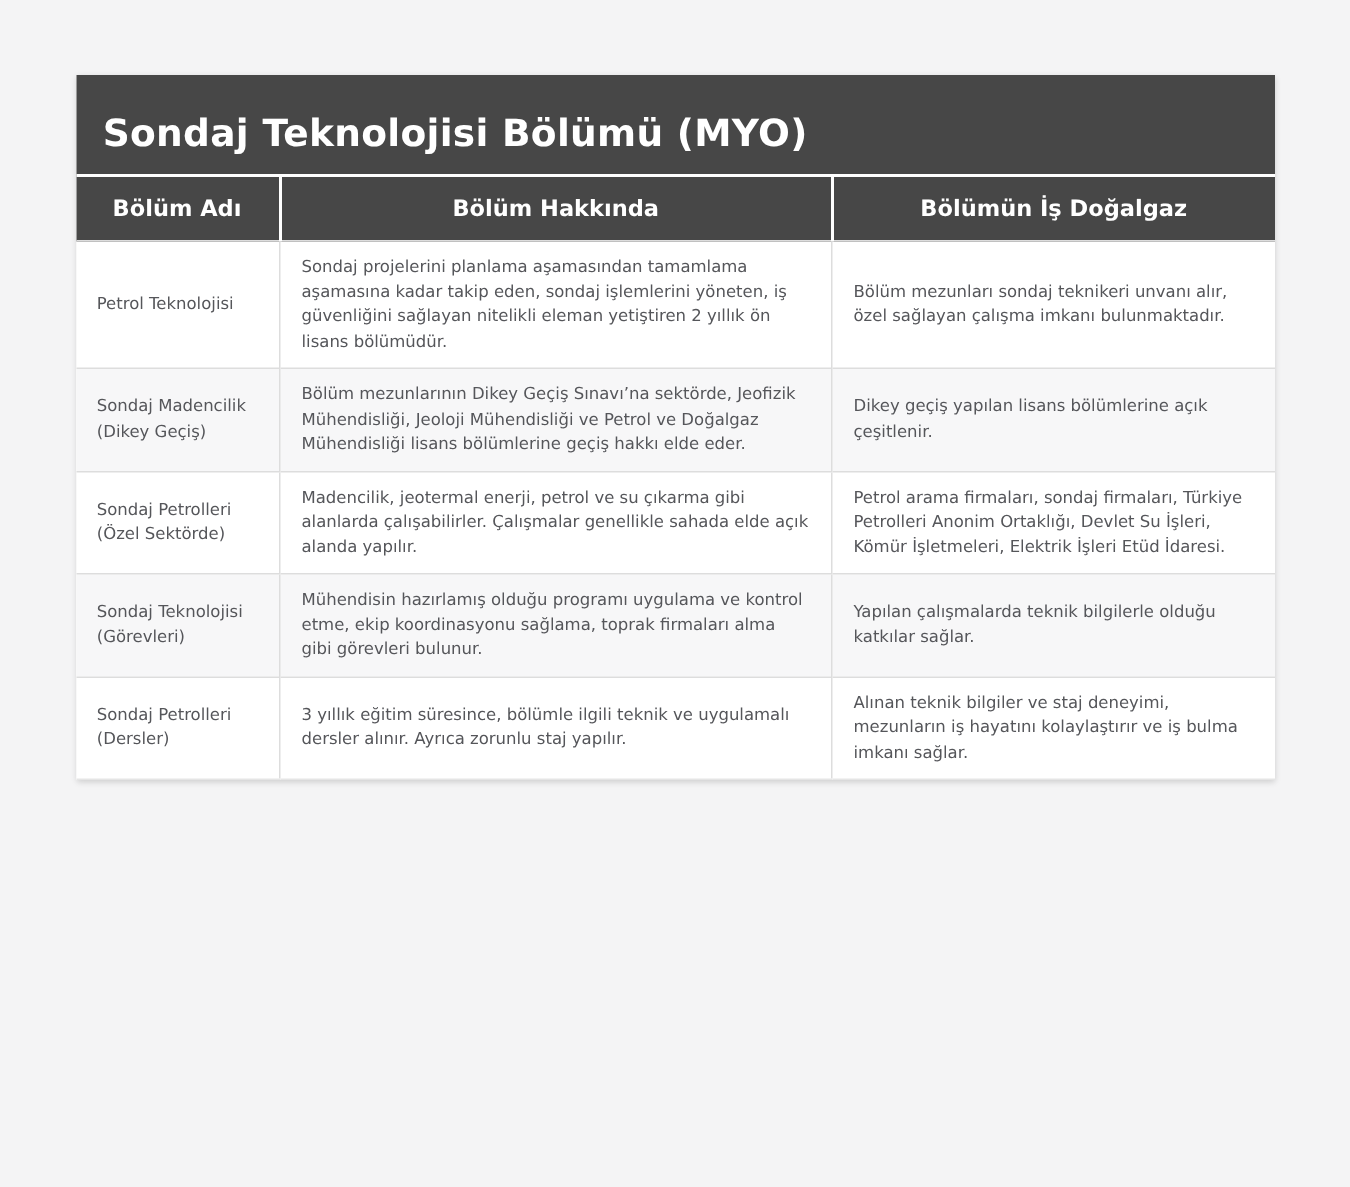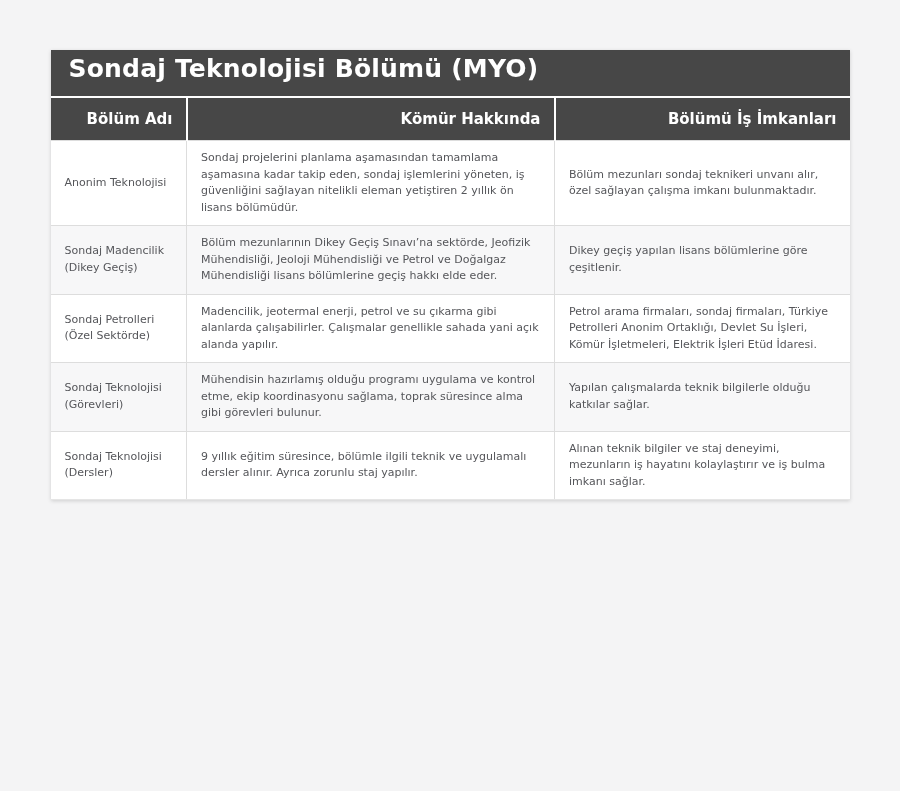--- a/index.html
+++ b/index.html
@@ -17,42 +17,42 @@
     margin: 50px auto 0 auto;
     background: #ffffff;
     box-shadow: 0 1px 4px rgba(0,0,0,0.16);
   }
 
   .card-title {
     background: #474747;
     color: #ffffff;
     font-size: 25px;
     font-weight: bold;
-    padding: 4px 18px 13px 18px;
+    padding: 24px 18px 13px 18px;
     border-bottom: 2px solid #ffffff;
     letter-spacing: 0.2px;
   }
 
   table.dept-table {
     width: 100%;
     border-collapse: collapse;
     table-layout: fixed;
     background: #ffffff;
   }
 
   col.c-name  { width: 136px; }
   col.c-about { width: 368px; }
   col.c-jobs  { width: 295px; }
 
   thead th {
     background: #474747;
     color: #ffffff;
     font-size: 15px;
     font-weight: bold;
-    text-align: right;
+    text-align: center;
     padding: 12px 13px;
     border-left: 2px solid #ffffff;
   }
   thead th:first-child { border-left: none; }
 
   tbody td {
     font-size: 11px;
     line-height: 1.5;
     color: #55565a;
     padding: 9px 14px;
@@ -73,45 +73,45 @@
 
   <table class="dept-table">
     <colgroup>
       <col class="c-name">
       <col class="c-about">
       <col class="c-jobs">
     </colgroup>
     <thead>
       <tr>
         <th>Bölüm Adı</th>
-        <th>Kömür Hakkında</th>
-        <th>Bölümü İş İmkanları</th>
+        <th>Bölüm Hakkında</th>
+        <th>Bölümün İş Doğalgaz</th>
       </tr>
     </thead>
     <tbody>
       <tr>
-        <td>Anonim Teknolojisi</td>
+        <td>Petrol Teknolojisi</td>
         <td>Sondaj projelerini planlama aşamasından tamamlama aşamasına kadar takip eden, sondaj işlemlerini yöneten, iş güvenliğini sağlayan nitelikli eleman yetiştiren 2 yıllık ön lisans bölümüdür.</td>
         <td>Bölüm mezunları sondaj teknikeri unvanı alır, özel sağlayan çalışma imkanı bulunmaktadır.</td>
       </tr>
       <tr>
         <td>Sondaj Madencilik (Dikey Geçiş)</td>
         <td>Bölüm mezunlarının Dikey Geçiş Sınavı’na sektörde, Jeofizik Mühendisliği, Jeoloji Mühendisliği ve Petrol ve Doğalgaz Mühendisliği lisans bölümlerine geçiş hakkı elde eder.</td>
-        <td>Dikey geçiş yapılan lisans bölümlerine göre çeşitlenir.</td>
+        <td>Dikey geçiş yapılan lisans bölümlerine açık çeşitlenir.</td>
       </tr>
       <tr>
         <td>Sondaj Petrolleri (Özel Sektörde)</td>
-        <td>Madencilik, jeotermal enerji, petrol ve su çıkarma gibi alanlarda çalışabilirler. Çalışmalar genellikle sahada yani açık alanda yapılır.</td>
+        <td>Madencilik, jeotermal enerji, petrol ve su çıkarma gibi alanlarda çalışabilirler. Çalışmalar genellikle sahada elde açık alanda yapılır.</td>
         <td>Petrol arama firmaları, sondaj firmaları, Türkiye Petrolleri Anonim Ortaklığı, Devlet Su İşleri, Kömür İşletmeleri, Elektrik İşleri Etüd İdaresi.</td>
       </tr>
       <tr>
         <td>Sondaj Teknolojisi (Görevleri)</td>
-        <td>Mühendisin hazırlamış olduğu programı uygulama ve kontrol etme, ekip koordinasyonu sağlama, toprak süresince alma gibi görevleri bulunur.</td>
+        <td>Mühendisin hazırlamış olduğu programı uygulama ve kontrol etme, ekip koordinasyonu sağlama, toprak firmaları alma gibi görevleri bulunur.</td>
         <td>Yapılan çalışmalarda teknik bilgilerle olduğu katkılar sağlar.</td>
       </tr>
       <tr>
-        <td>Sondaj Teknolojisi (Dersler)</td>
-        <td>9 yıllık eğitim süresince, bölümle ilgili teknik ve uygulamalı dersler alınır. Ayrıca zorunlu staj yapılır.</td>
+        <td>Sondaj Petrolleri (Dersler)</td>
+        <td>3 yıllık eğitim süresince, bölümle ilgili teknik ve uygulamalı dersler alınır. Ayrıca zorunlu staj yapılır.</td>
         <td>Alınan teknik bilgiler ve staj deneyimi, mezunların iş hayatını kolaylaştırır ve iş bulma imkanı sağlar.</td>
       </tr>
     </tbody>
   </table>
 </div>
 
 </body></html>

